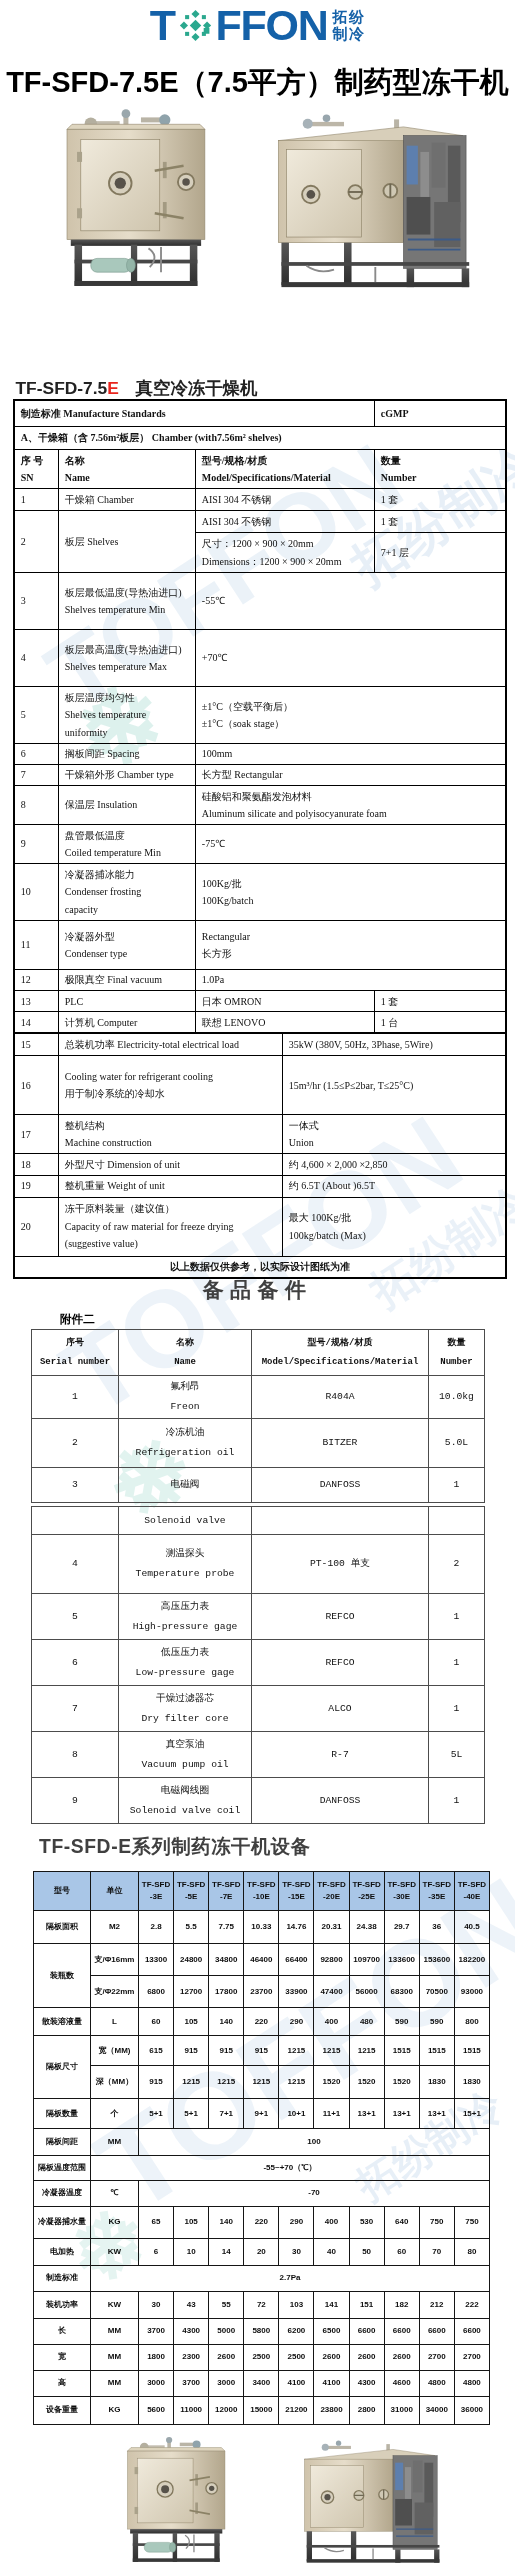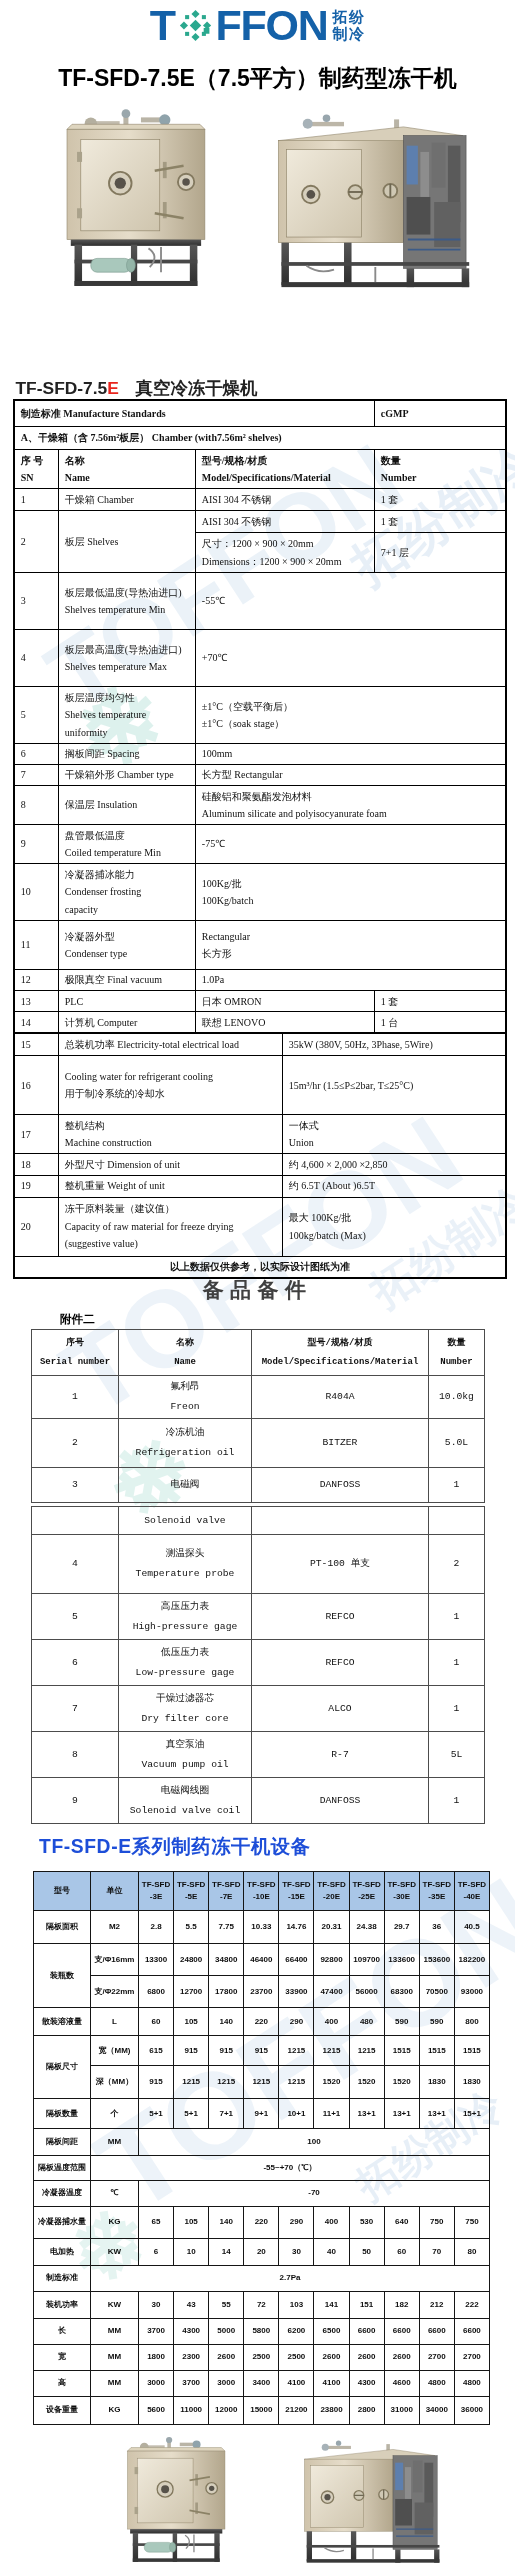--- a/index.html
+++ b/index.html
@@ -15,39 +15,39 @@
   
   .logo-bar{top:3.9px;left:0;width:515px;display:flex;justify-content:center;align-items:center}
   .logo-word{font-family:"Liberation Sans",sans-serif;font-weight:bold;font-size:43px;
              letter-spacing:-1.3px;color:#1461a8;line-height:1}
   .logo-snow{margin:0 1.9px}
   .logo-cn{font-family:"Liberation Sans",sans-serif;font-weight:bold;font-size:15px;
            color:#1461a8;line-height:1.18;margin-left:5.2px;letter-spacing:1.3px}
 
   
   .page-title{top:63px;left:0;width:515px;text-align:center;
-              font-family:"Liberation Sans",sans-serif;font-weight:bold;font-size:23px;color:#000}
+              font-family:"Liberation Sans",sans-serif;font-weight:bold;font-size:29px;color:#000}
 
   
   .photos-top{top:108px;left:32px;width:457px;height:188px;display:flex;gap:9px;
               justify-content:center;align-items:flex-end}
   .photos-bottom{top:2432px;left:90px;width:374px;height:137px;display:flex;gap:10.3px;
               justify-content:center;align-items:flex-end}
 
   
   .h-product{top:376px;left:15.5px;font-family:"Liberation Sans",sans-serif;font-weight:bold;
              font-size:17.4px;color:#222}
   .h-product .red{color:#e8251d}
   .h-product .cn{margin-left:16.7px}
   .h-spares{top:1276px;left:0;width:515px;text-align:center;font-family:"Liberation Sans",sans-serif;
             font-weight:bold;font-size:21px;letter-spacing:6.4px;color:#404040}
   .h-attach{top:1312px;left:60px;font-family:"Liberation Mono",monospace;font-weight:bold;
             font-size:11.6px;color:#000}
   .h-series{top:1833px;left:39px;font-family:"Liberation Sans",sans-serif;font-weight:bold;
-            font-size:19.3px;letter-spacing:0.6px;color:#1d4ed8}
+            font-size:19.3px;letter-spacing:0.6px;color:#404040}
 
   
   table{border-collapse:collapse;table-layout:fixed}
   td{vertical-align:middle;white-space:pre-line;word-break:break-word;overflow:hidden}
   .b{font-weight:bold}
   .ctr{text-align:center}
   .bb3{border-bottom:1.9px solid #000 !important}
 
   
   .t1{width:491px;font-size:10px;line-height:1.75}

